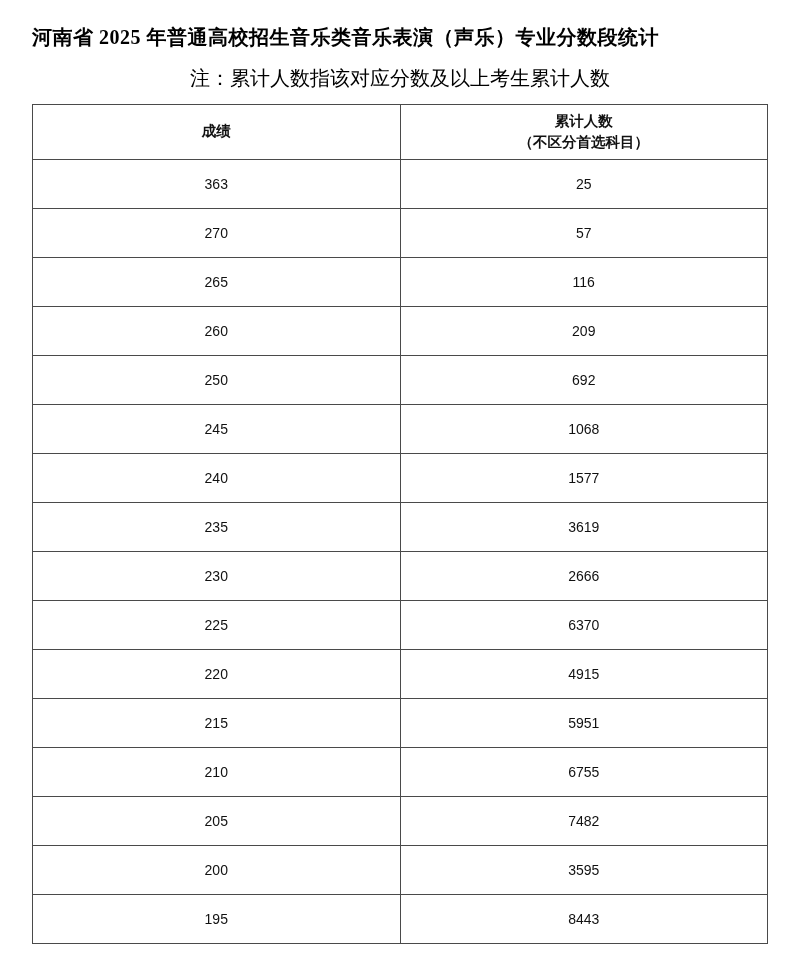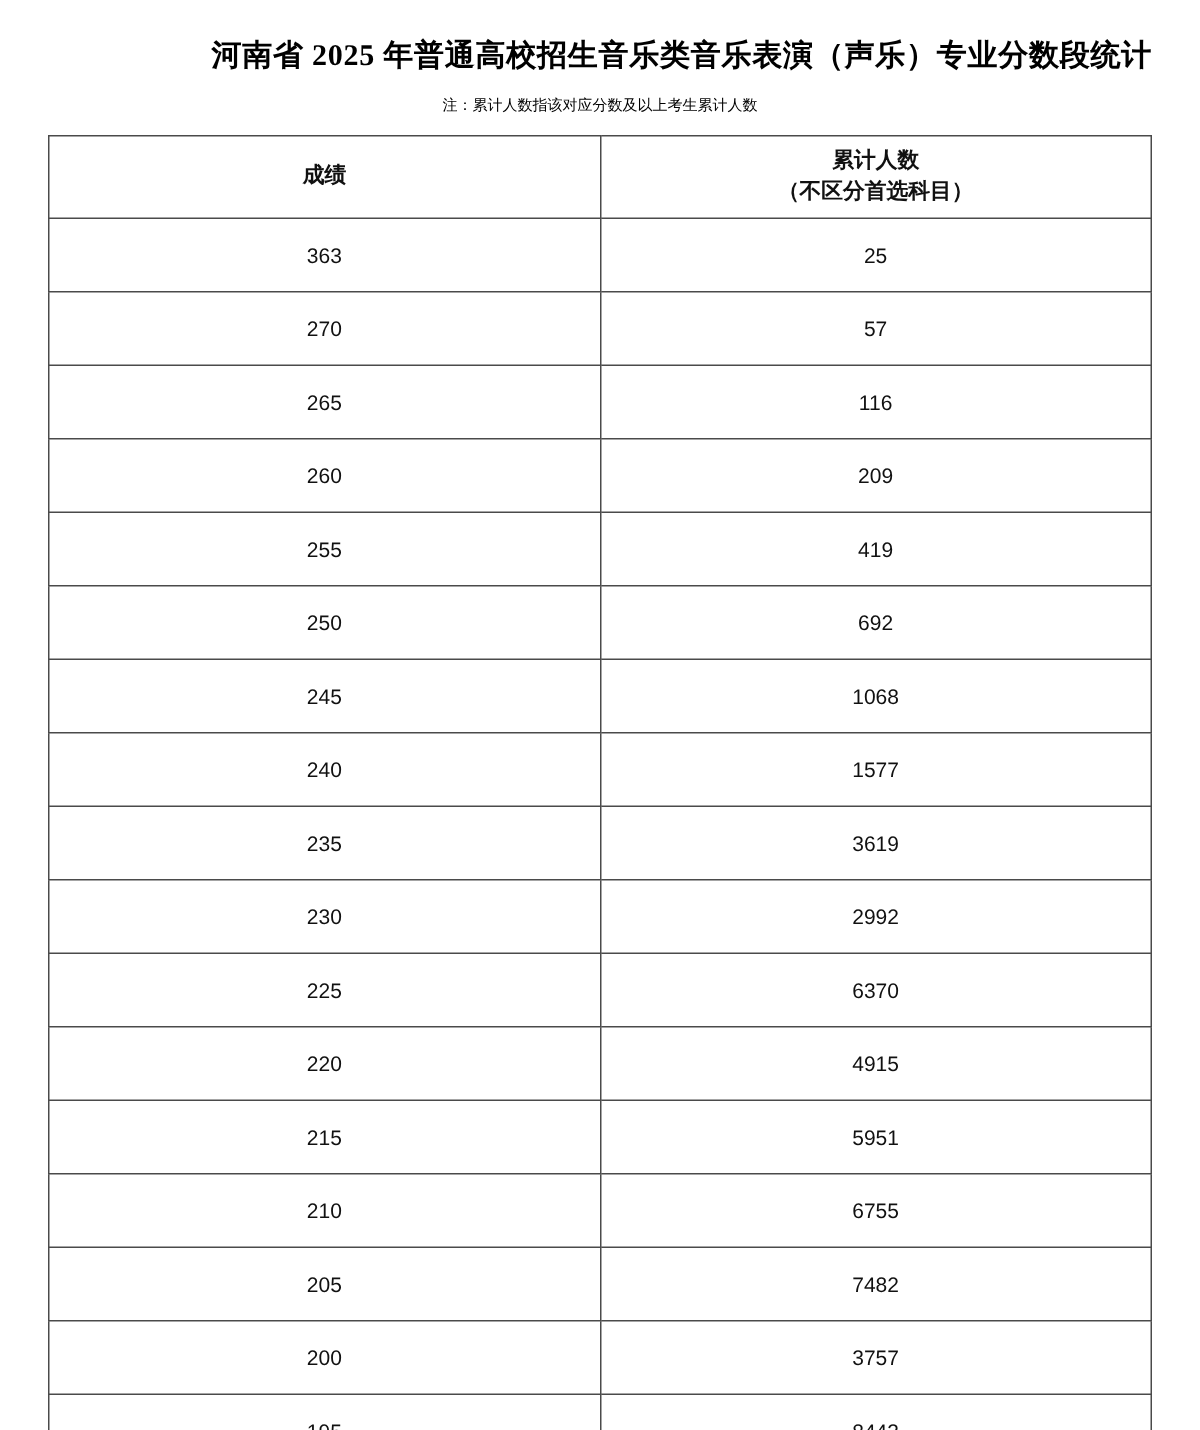--- a/index.html
+++ b/index.html
@@ -12,33 +12,33 @@
     background: #ffffff;
     font-family: "Liberation Serif", "DejaVu Serif", serif;
     color: #000000;
   }
   .page {
     width: 800px;
     box-sizing: border-box;
     padding: 18px 32px 20px 32px;
   }
   .doc-title {
-    text-align: right;
+    text-align: left;
     font-family: "Liberation Serif", "DejaVu Serif", serif;
     font-weight: bold;
     font-size: 20px;
     letter-spacing: 0.5px;
     line-height: 1.3;
     margin: 6px 0 14px 0;
     white-space: nowrap;
   }
   .doc-note {
     text-align: center;
     font-family: "Liberation Sans", "DejaVu Sans", sans-serif;
-    font-size: 10px;
+    font-size: 20px;
     line-height: 1.4;
     margin: 0 0 12px 0;
   }
   table.score-table {
     width: 736px;
     margin: 0 auto;
     border-collapse: collapse;
     table-layout: fixed;
   }
   table.score-table th,
@@ -97,42 +97,38 @@
         </tr>
         <tr>
           <td>265</td>
           <td>116</td>
         </tr>
         <tr>
           <td>260</td>
           <td>209</td>
         </tr>
         <tr>
-          <td>255</td>
-          <td>419</td>
-        </tr>
-        <tr>
           <td>250</td>
           <td>692</td>
         </tr>
         <tr>
           <td>245</td>
           <td>1068</td>
         </tr>
         <tr>
           <td>240</td>
           <td>1577</td>
         </tr>
         <tr>
           <td>235</td>
           <td>3619</td>
         </tr>
         <tr>
           <td>230</td>
-          <td>2992</td>
+          <td>2666</td>
         </tr>
         <tr>
           <td>225</td>
           <td>6370</td>
         </tr>
         <tr>
           <td>220</td>
           <td>4915</td>
         </tr>
         <tr>
@@ -142,21 +138,21 @@
         <tr>
           <td>210</td>
           <td>6755</td>
         </tr>
         <tr>
           <td>205</td>
           <td>7482</td>
         </tr>
         <tr>
           <td>200</td>
-          <td>3757</td>
+          <td>3595</td>
         </tr>
         <tr>
           <td>195</td>
           <td>8443</td>
         </tr>
       </tbody>
   </table>
 
 </div>
 

